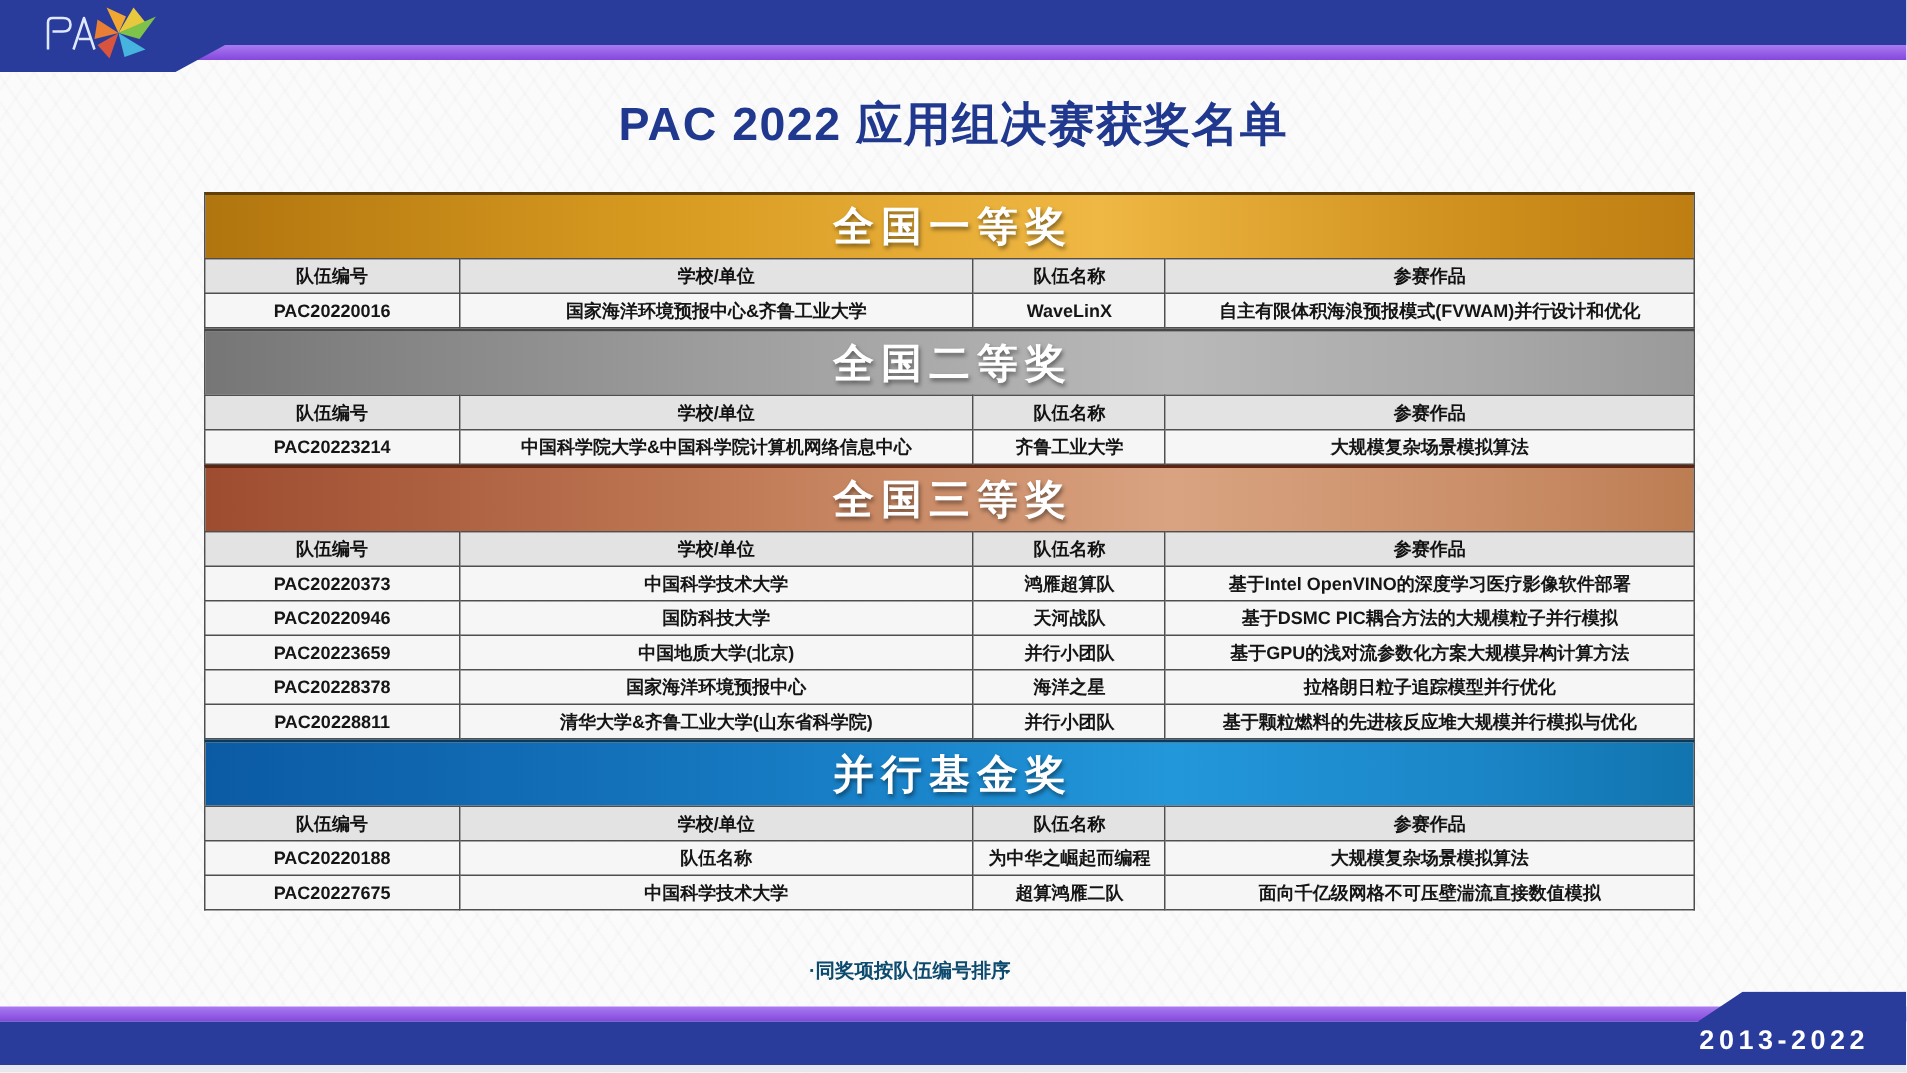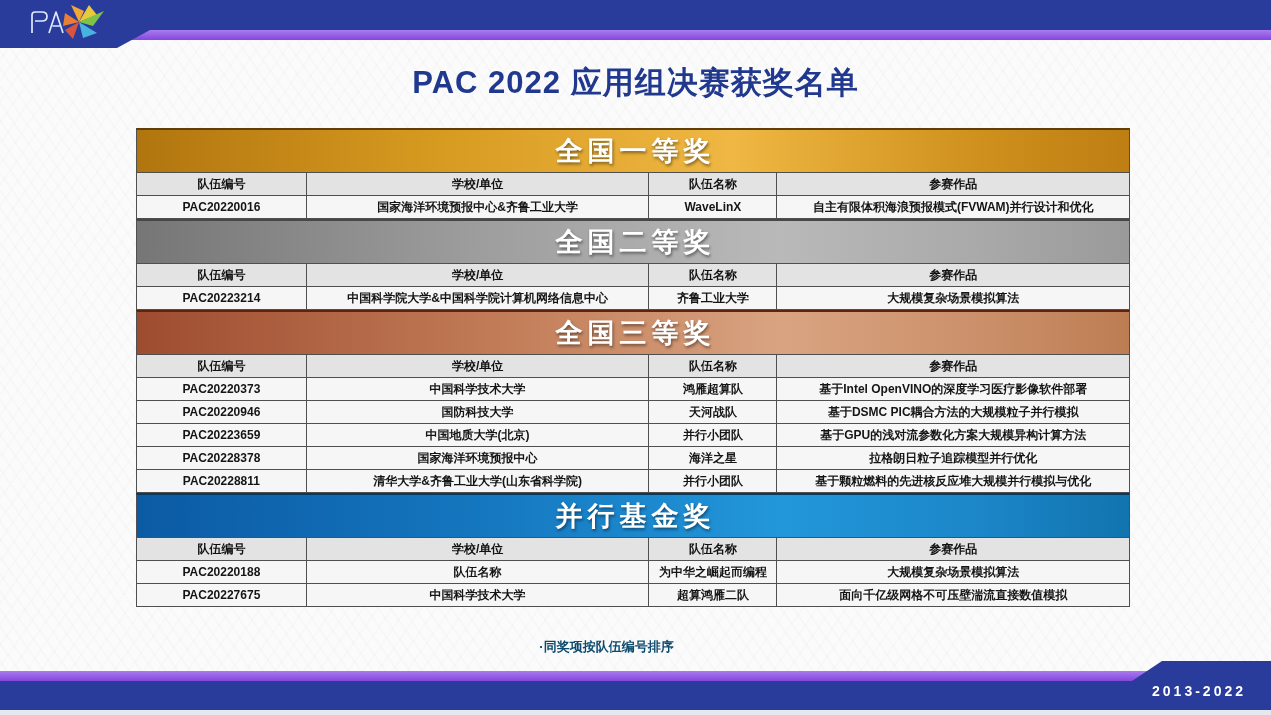--- a/index.html
+++ b/index.html
@@ -45,21 +45,21 @@
   th{background:#e3e3e3;color:#111111;text-align:center;}
   td{background:#f6f6f6;color:#151515;}
   
   .note{position:absolute;left:0;top:638px;width:1213px;text-align:center;
     font-size:13px;font-weight:bold;color:#0c4a6e;z-index:1;}
   
   .footer-stripe{position:absolute;left:0;top:671px;width:1271px;height:10px;
     background:linear-gradient(#a97bf0,#8447dd);z-index:2;}
   .footer-bar{position:absolute;left:0;top:661px;width:1271px;height:49px;background:#293c9c;z-index:3;
     clip-path:polygon(0 20px,1132px 20px,1162px 0,100% 0,100% 100%,0 100%);}
-  .footer-years{position:absolute;right:25px;top:22px;color:#ffffff;font-size:14px;
+  .footer-years{position:absolute;right:25px;top:22px;color:#ffffff;font-size:18px;
     font-weight:bold;letter-spacing:3px;}
   .footer-bottom-strip{position:absolute;left:0;top:710px;width:1271px;height:5px;background:#e7e7ee;z-index:4;}
 </style>
 </head>
 <body>
 
 <div class="topbar"></div>
 <div class="top-stripe"></div>
 <div class="top-wedge"></div>
 <div class="logo">

